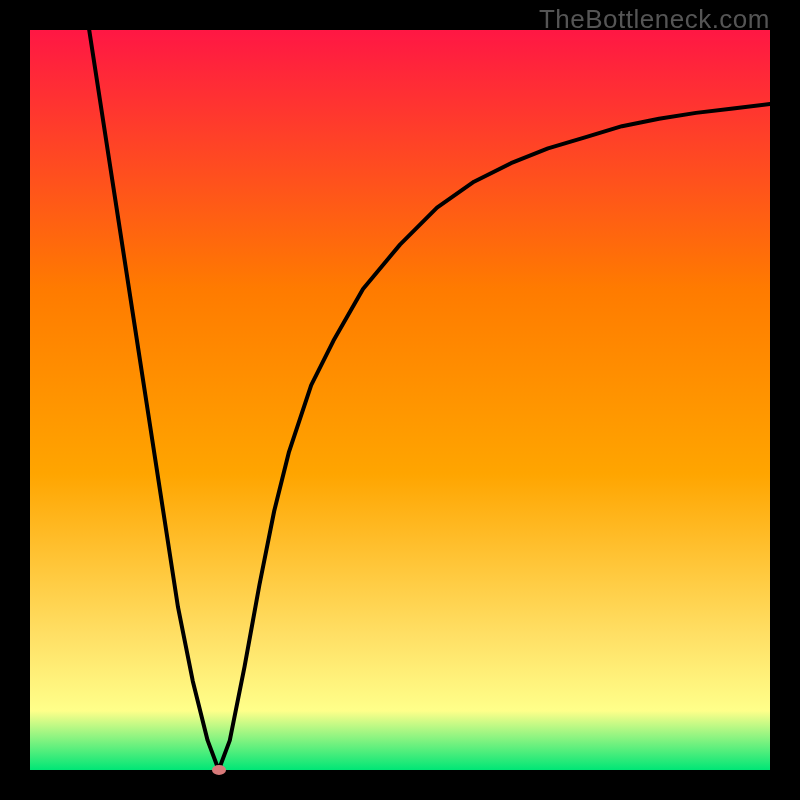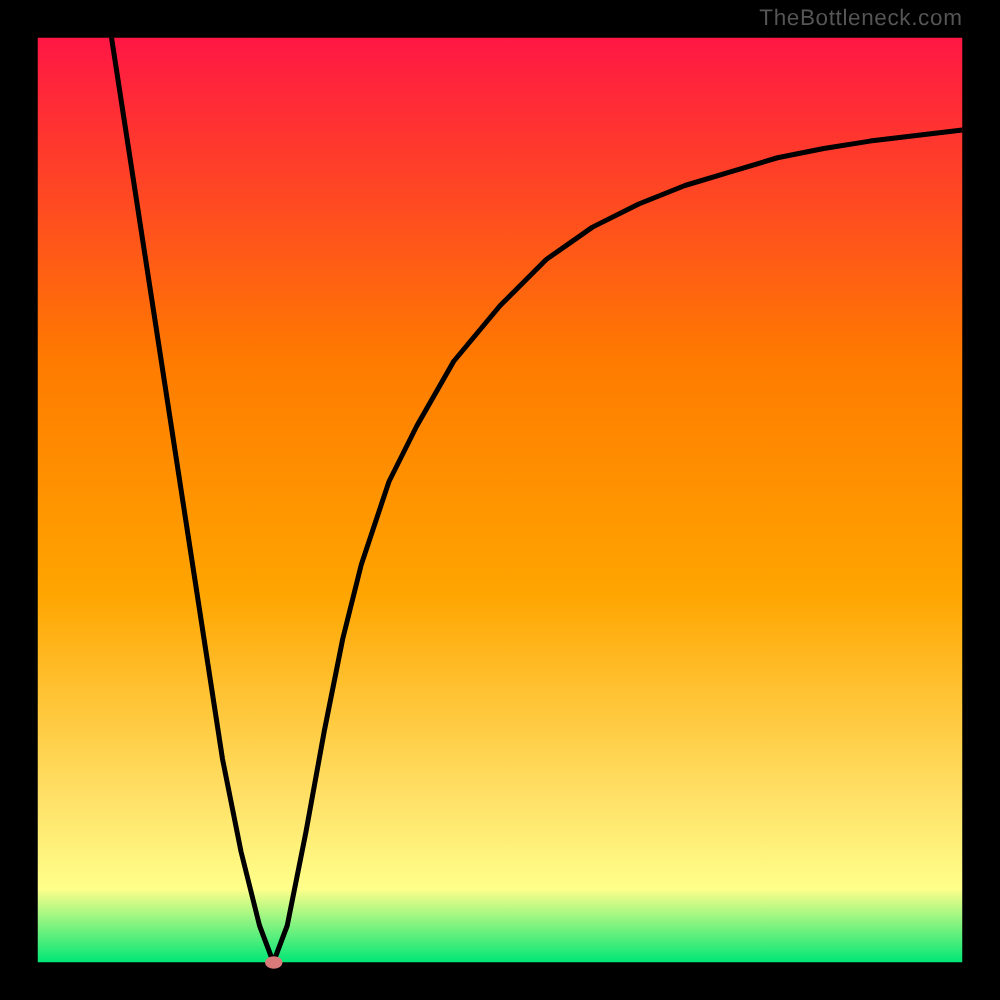--- a/index.html
+++ b/index.html
@@ -24,21 +24,21 @@
     top: 0;
     width: 740px;
     height: 740px;
   }
   .watermark {
     position: absolute;
     top: 4px;
     right: 30px;
     color: #555;
     font-family: Arial, Helvetica, sans-serif;
-    font-size: 18px;
+    font-size: 26px;
     letter-spacing: 0.5px;
     user-select: none;
   }
   .marker {
     position: absolute;
     width: 14px;
     height: 10px;
     border-radius: 50%;
     background: #d87a7a;
     transform: translate(-50%, -50%);

